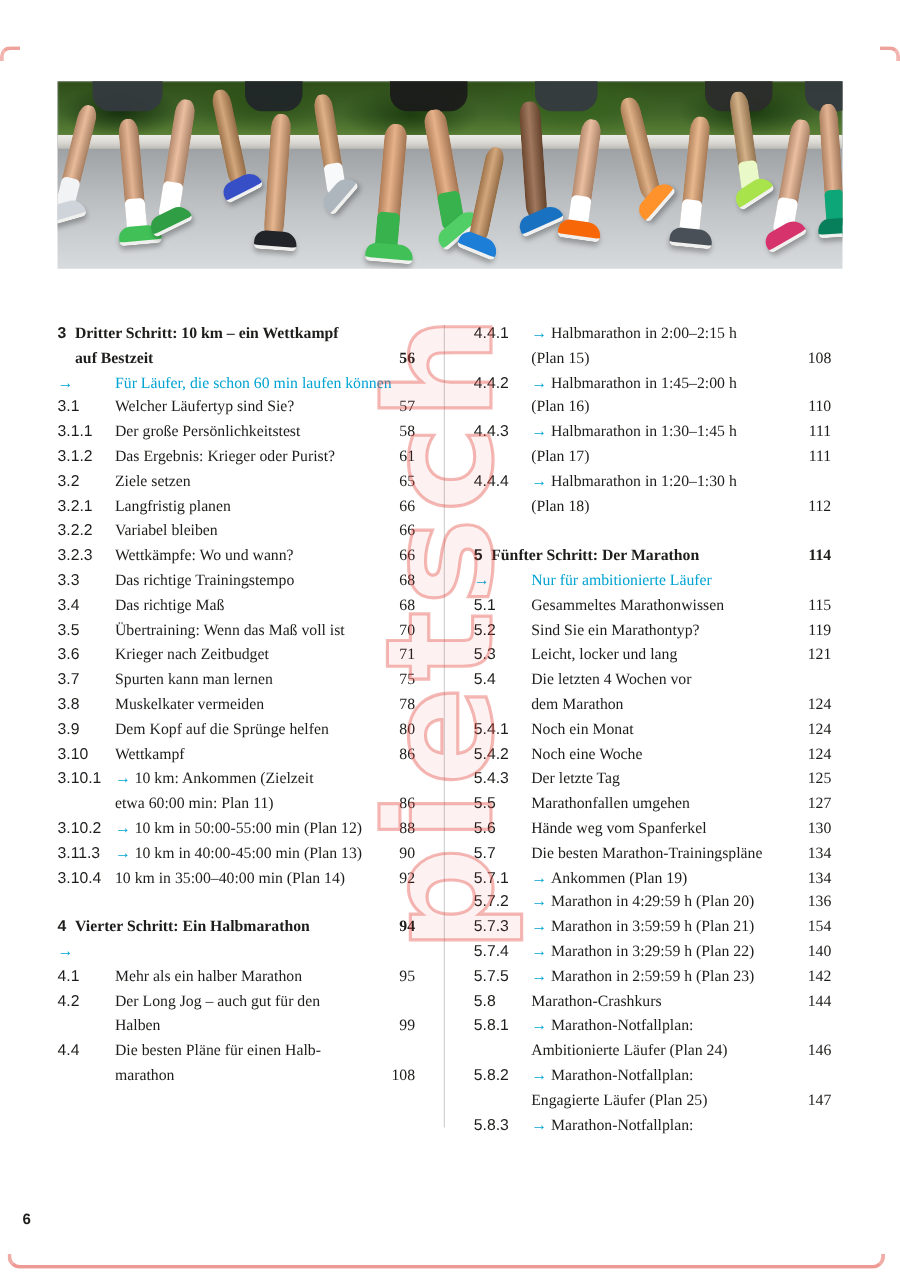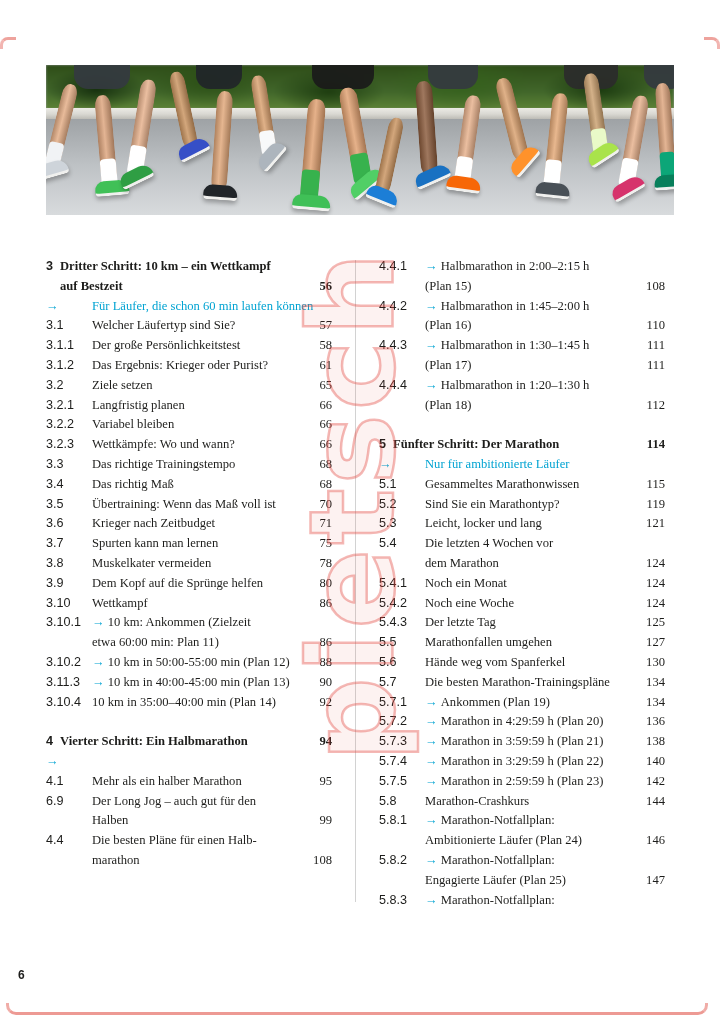--- a/index.html
+++ b/index.html
@@ -273,21 +273,21 @@
           <div class="line">
             <span class="t">Das richtige Trainingstempo</span>
             <span class="pg">68</span>
           </div>
         </div>
       </div>
       <div class="entry">
         <div class="num">3.4</div>
         <div class="body">
           <div class="line">
-            <span class="t">Das richtig Maß</span>
+            <span class="t">Das richtige Maß</span>
             <span class="pg">68</span>
           </div>
         </div>
       </div>
       <div class="entry">
         <div class="num">3.5</div>
         <div class="body">
           <div class="line">
             <span class="t">Übertraining: Wenn das Maß voll ist</span>
             <span class="pg">70</span>
@@ -394,21 +394,21 @@
       <div class="entry">
         <div class="num">4.1</div>
         <div class="body">
           <div class="line">
             <span class="t">Mehr als ein halber Marathon</span>
             <span class="pg">95</span>
           </div>
         </div>
       </div>
       <div class="entry">
-        <div class="num">6.9</div>
+        <div class="num">4.2</div>
         <div class="body">
           <div class="line">
             <span class="t">Der Long Jog – auch gut für den</span>
             <span class="pg"></span>
           </div>
           <div class="line">
             <span class="t">Halben</span>
             <span class="pg">99</span>
           </div>
         </div>
@@ -609,21 +609,21 @@
             <span class="t"><span class="arr">→&nbsp;</span>Marathon in 4:29:59 h (Plan 20)</span>
             <span class="pg">136</span>
           </div>
         </div>
       </div>
       <div class="entry">
         <div class="num">5.7.3</div>
         <div class="body">
           <div class="line">
             <span class="t"><span class="arr">→&nbsp;</span>Marathon in 3:59:59 h (Plan 21)</span>
-            <span class="pg">138</span>
+            <span class="pg">154</span>
           </div>
         </div>
       </div>
       <div class="entry">
         <div class="num">5.7.4</div>
         <div class="body">
           <div class="line">
             <span class="t"><span class="arr">→&nbsp;</span>Marathon in 3:29:59 h (Plan 22)</span>
             <span class="pg">140</span>
           </div>

